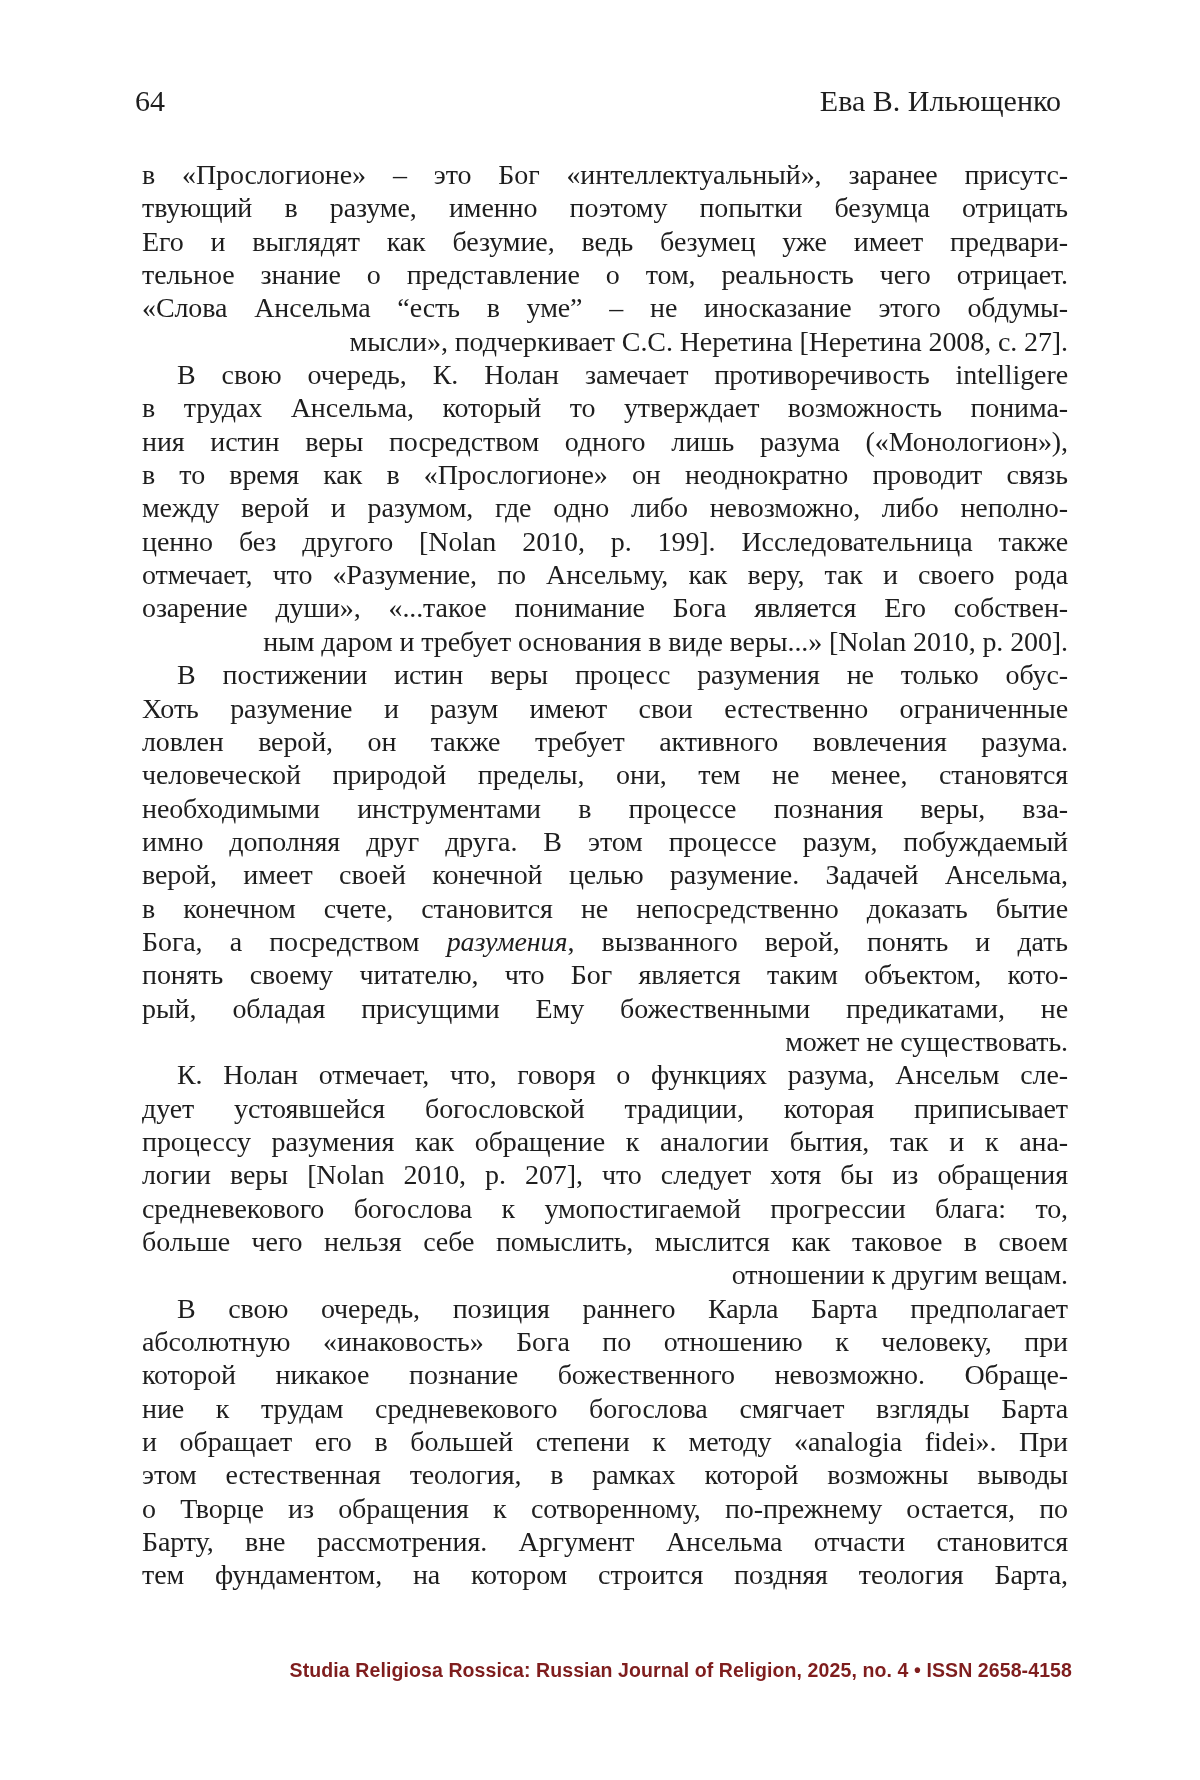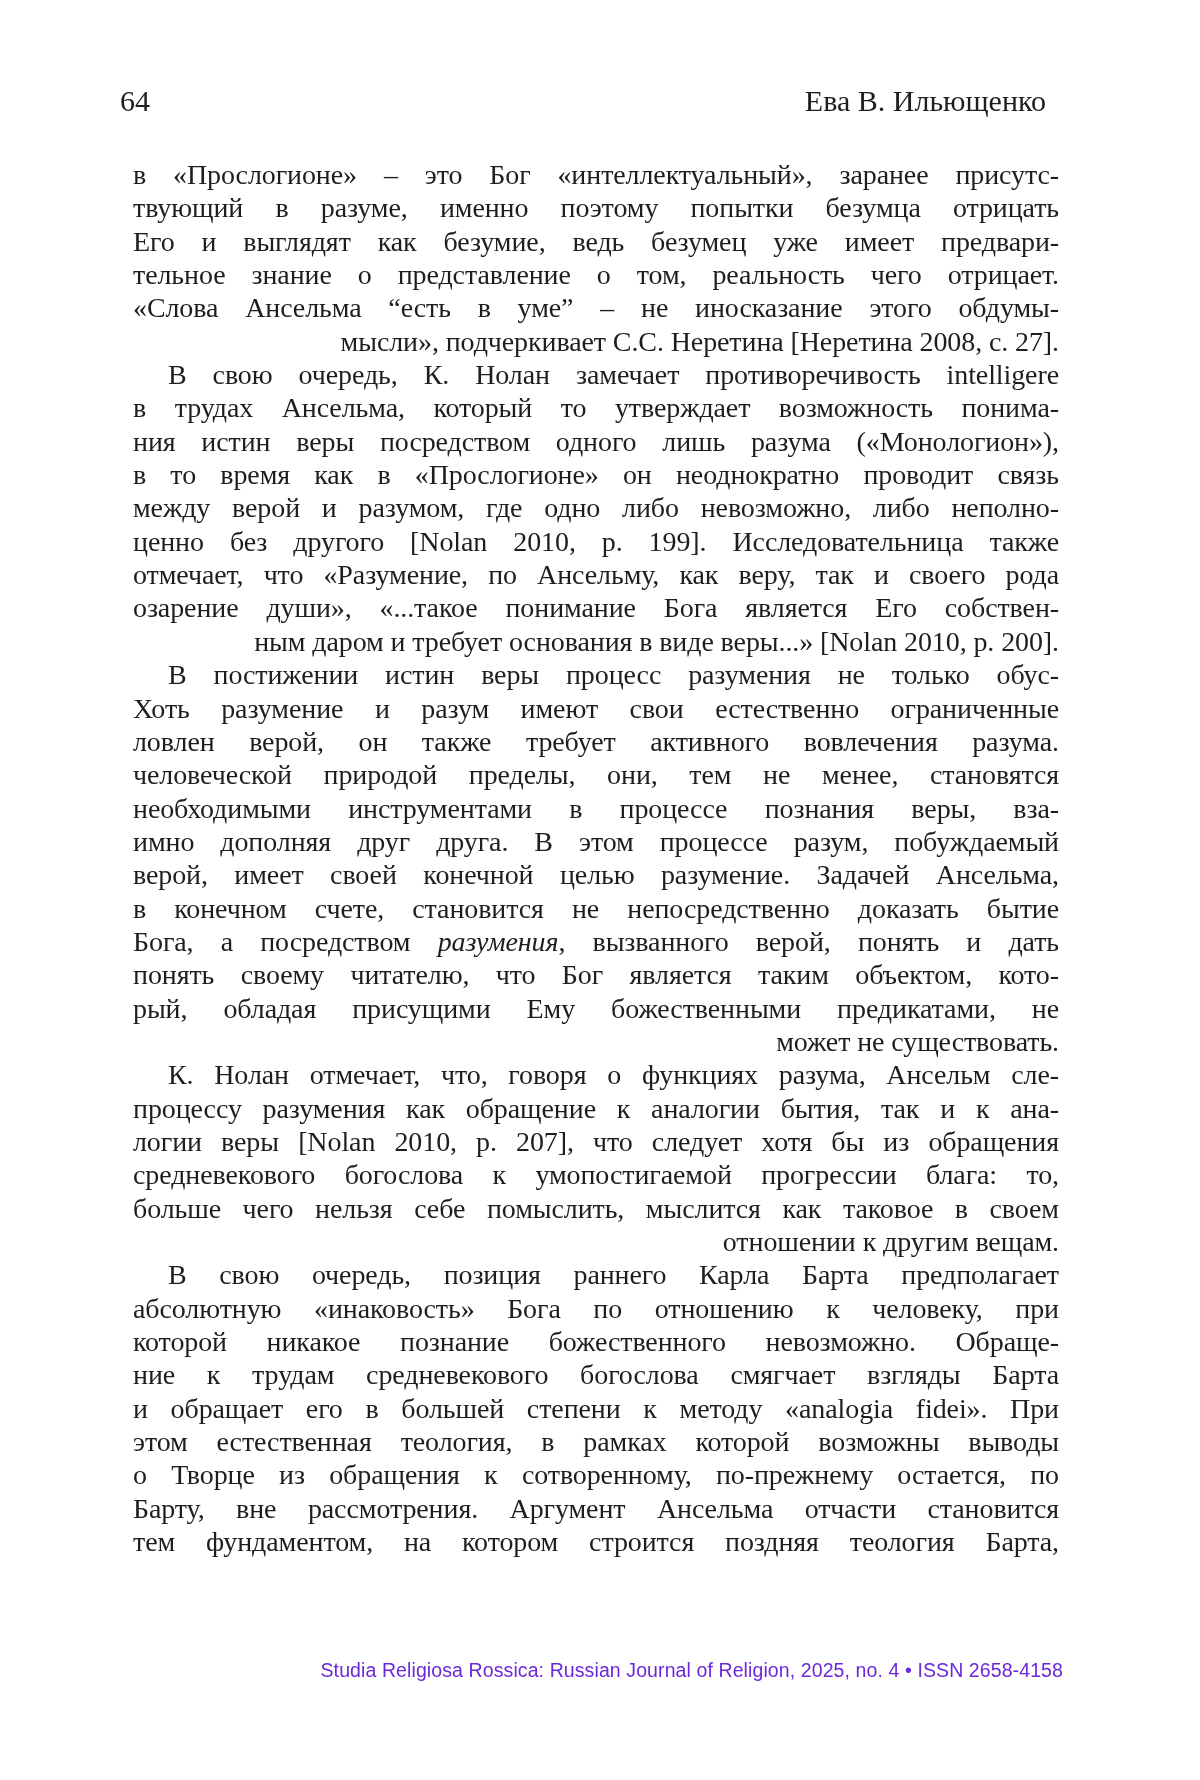--- a/index.html
+++ b/index.html
@@ -8,58 +8,59 @@
     position: relative;
     width: 1200px;
     height: 1780px;
     background: #ffffff;
     color: #1e1e1e;
     font-family: "Liberation Serif", "DejaVu Serif", serif;
     overflow: hidden;
   }
   .running-header {
     position: absolute;
-    left: 120px;
+    left: 135px;
     top: 84px;
     width: 926px;
     display: flex;
     justify-content: space-between;
     align-items: baseline;
     font-size: 30px;
     line-height: 34px;
   }
   .article-body {
     position: absolute;
-    left: 133px;
+    left: 142px;
     top: 158px;
     width: 926px;
     font-size: 28px;
     line-height: 33.35px;
     letter-spacing: -0.1px;
   }
   .paragraph { margin: 0; }
   .line { text-align: right; }
   .line.justify {
     text-align: justify;
     text-align-last: justify;
     text-justify: inter-word;
   }
   .line.indent { padding-left: 35px; }
   .line em { }
   .page-footer {
     position: absolute;
-    left: 135px;
+    left: 144px;
     top: 1658px;
     width: 928px;
     text-align: right;
     font-family: "Liberation Sans", "DejaVu Sans", sans-serif;
     font-size: 19.5px;
     line-height: 24px;
-    color: #6d28d9;
+    color: #7f1d1d;
     letter-spacing: 0.1px;
+    font-weight: bold;
   }
 </style>
 </head>
 <body>
 
 <div class="page">
 
   <div class="running-header">
     <span>64</span>
     <span>Ева В. Ильющенко</span>
@@ -94,20 +95,21 @@
         <div class="line justify">имно дополняя друг друга. В этом процессе разум, побуждаемый</div>
         <div class="line justify">верой, имеет своей конечной целью разумение. Задачей Ансельма,</div>
         <div class="line justify">в конечном счете, становится не непосредственно доказать бытие</div>
         <div class="line justify">Бога, а посредством <em>разумения</em>, вызванного верой, понять и дать</div>
         <div class="line justify">понять своему читателю, что Бог является таким объектом, кото-</div>
         <div class="line justify">рый, обладая присущими Ему божественными предикатами, не</div>
         <div class="line">может не существовать.</div>
       </div>
       <div class="paragraph">
         <div class="line indent justify">К. Нолан отмечает, что, говоря о функциях разума, Ансельм сле-</div>
+        <div class="line justify">дует устоявшейся богословской традиции, которая приписывает</div>
         <div class="line justify">процессу разумения как обращение к аналогии бытия, так и к ана-</div>
         <div class="line justify">логии веры [Nolan 2010, p. 207], что следует хотя бы из обращения</div>
         <div class="line justify">средневекового богослова к умопостигаемой прогрессии блага: то,</div>
         <div class="line justify">больше чего нельзя себе помыслить, мыслится как таковое в своем</div>
         <div class="line">отношении к другим вещам.</div>
       </div>
       <div class="paragraph">
         <div class="line indent justify">В свою очередь, позиция раннего Карла Барта предполагает</div>
         <div class="line justify">абсолютную «инаковость» Бога по отношению к человеку, при</div>
         <div class="line justify">которой никакое познание божественного невозможно. Обраще-</div>

